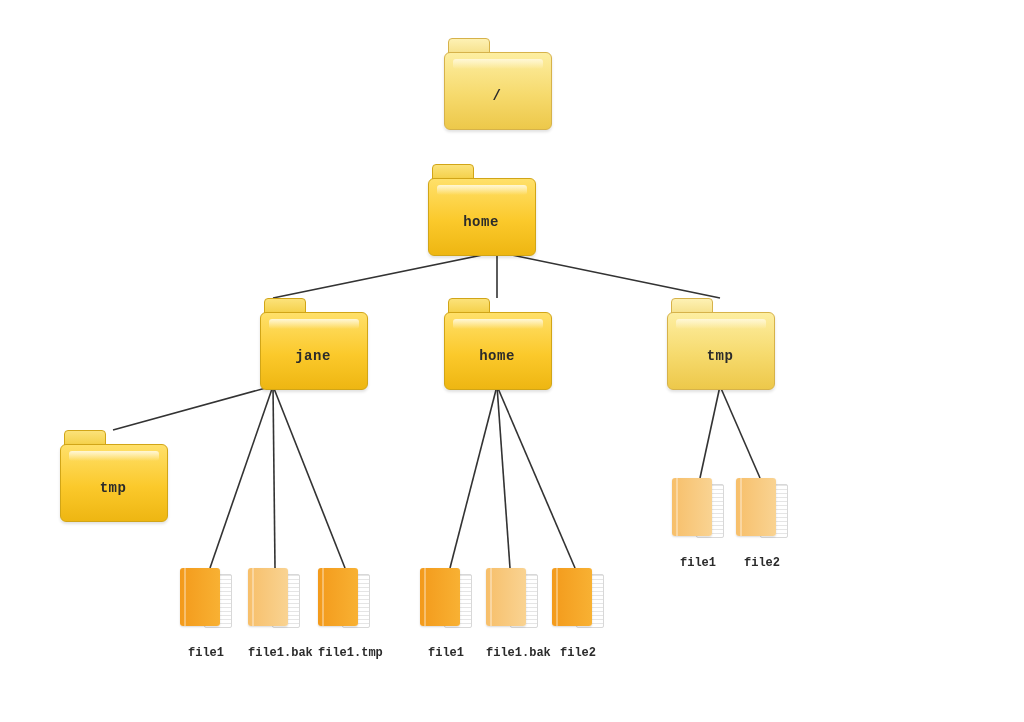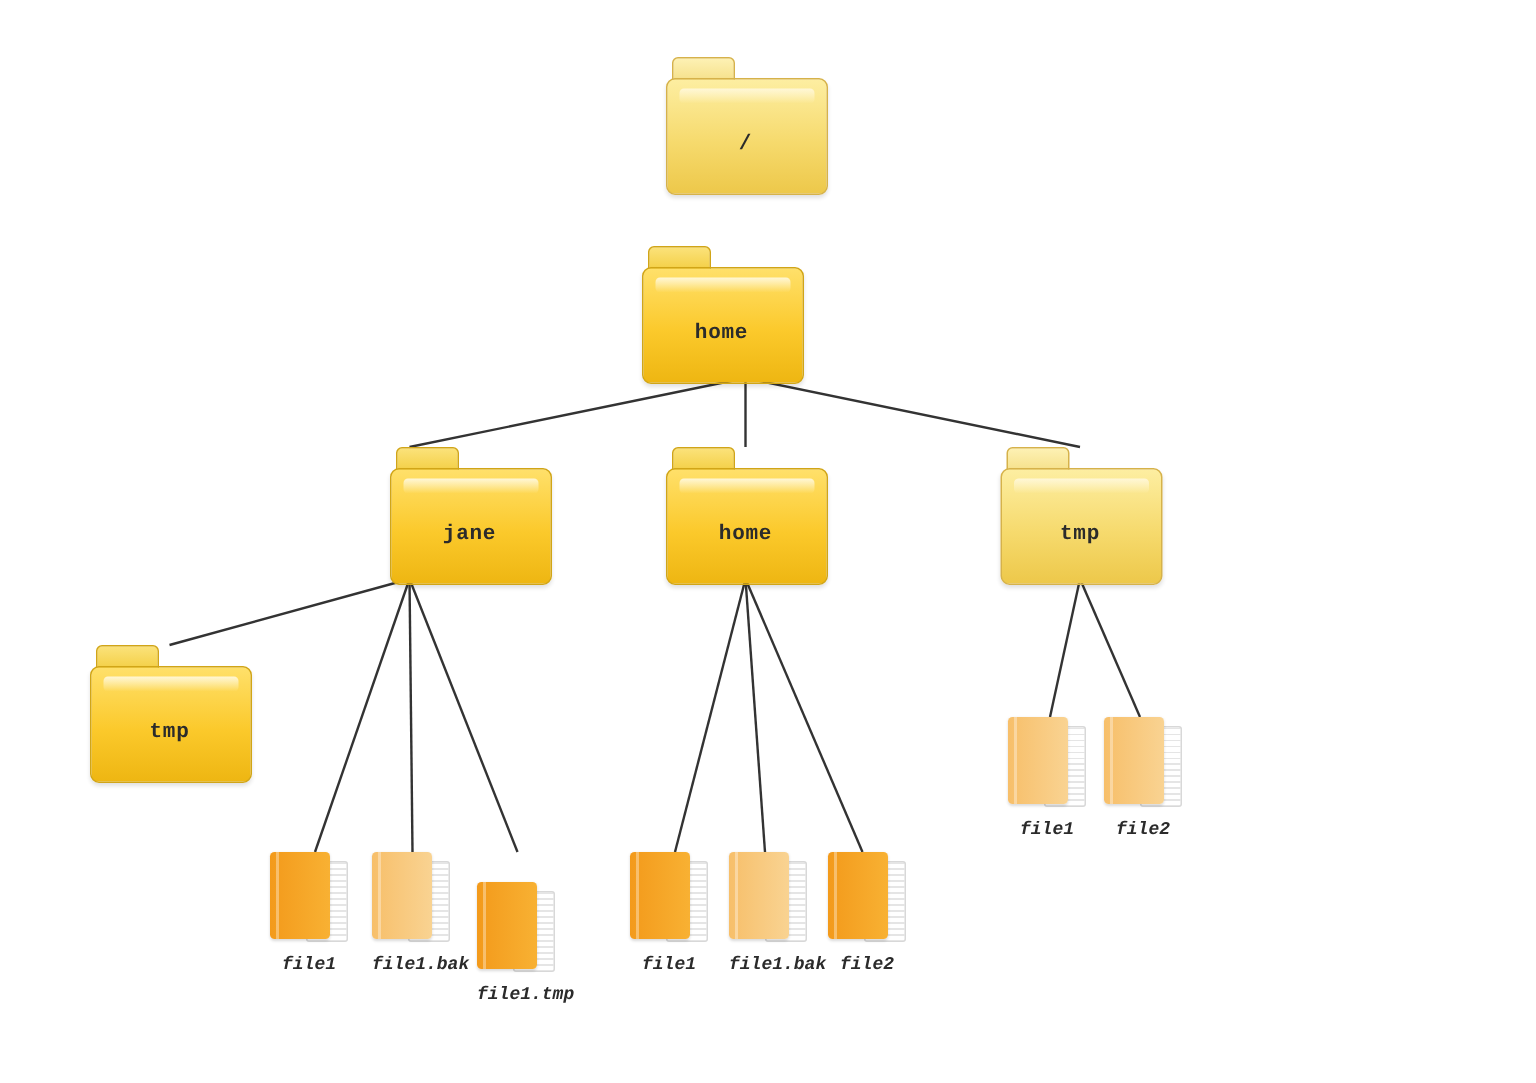--- a/index.html
+++ b/index.html
@@ -103,26 +103,25 @@
     background: rgba(255,255,255,0.35);
   }
   .file.light .cover {
     background: linear-gradient(to right, #f7bf6a, #f9d392);
   }
   .file-wrap {
     position: absolute;
     text-align: center;
   }
   .file-wrap .caption {
-    margin-top: 4px;
+    margin-top: 14px;
     font-size: 12px;
     font-weight: 600;
     color: #2b2b2b;
     font-family: "Consolas", "Courier New", monospace;
-    font-style: italic;
   }
 </style>
 </head>
 <body>
 
 <svg class="lines">
   <g stroke="#333" stroke-width="1.6" fill="none">
 
     <line x1="497" y1="252" x2="273" y2="298"></line>
     <line x1="497" y1="252" x2="497" y2="298"></line>
@@ -198,21 +197,21 @@
     </div>
   <div class="caption">file1</div>
 </div>
 <div class="file-wrap" style="left:248px; top:568px;">
   <div class="file light">
       <div class="paper"></div>
       <div class="cover"></div>
     </div>
   <div class="caption">file1.bak</div>
 </div>
-<div class="file-wrap" style="left:318px; top:588px;">
+<div class="file-wrap" style="left:318px; top:568px;">
   <div class="file">
       <div class="paper"></div>
       <div class="cover"></div>
     </div>
   <div class="caption">file1.tmp</div>
 </div>
 
 <div class="file-wrap" style="left:420px; top:568px;">
   <div class="file">
       <div class="paper"></div>

